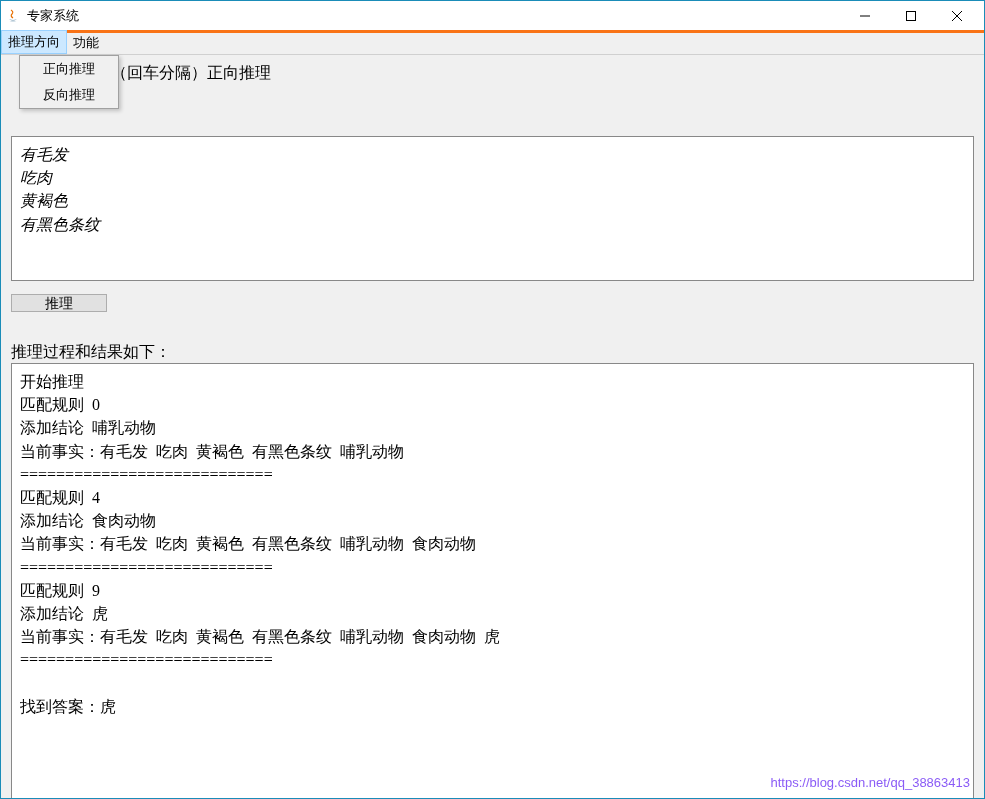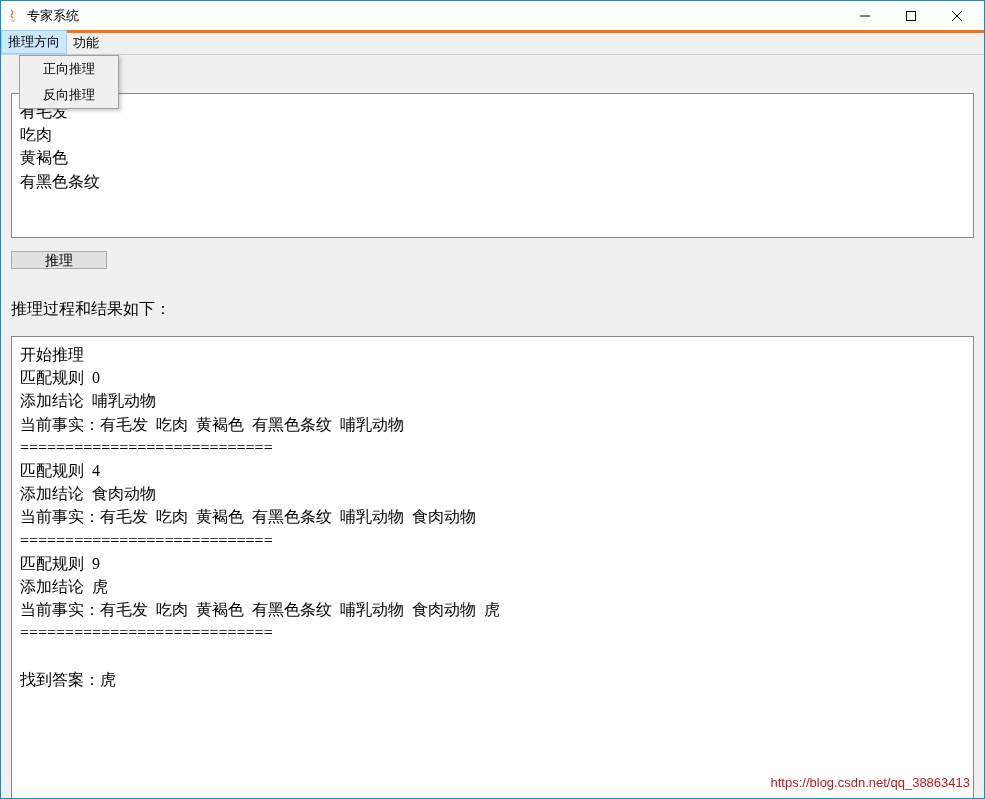--- a/index.html
+++ b/index.html
@@ -103,56 +103,57 @@
     .input-area {
       width: 100%;
       height: 145px;
       background: #fff;
       border: 1px solid #888;
       padding: 6px 8px;
       font-size: 16px;
       font-family: SimSun, serif;
       line-height: 1.45;
       resize: none;
-      margin-top: 30px;
+      margin-top: 48px;
+      font-style: italic;
     }
     .reason-btn {
       width: 96px;
       height: 18px;
       background: #e1e1e1;
       border: 1px solid #adadad;
       font-size: 14px;
       font-family: inherit;
       margin-top: 10px;
       cursor: pointer;
     }
     .result-label {
       font-size: 16px;
       font-family: SimSun, serif;
       margin-top: 30px;
-      margin-bottom: 16px;
+      margin-bottom: 0;
     }
     .result-area {
       width: 100%;
       height: 516px;
       background: #fff;
       border: 1px solid #888;
       padding: 6px 8px;
       font-size: 16px;
       font-family: SimSun, serif;
       line-height: 1.45;
       white-space: pre-wrap;
       overflow: auto;
     }
     .watermark {
       position: absolute;
       bottom: 8px;
       right: 14px;
       font-size: 13px;
-      color: #b91c1c;
+      color: #8b5cf6;
       font-family: Arial, sans-serif;
       pointer-events: none;
     }
   </style>
 </head>
 <body>
 
 <div class="titlebar">
   <span class="app-icon">
     <svg width="16" height="16" viewBox="0 0 16 16">
@@ -185,20 +186,21 @@
 <div class="menubar">
   <div class="menu-item active">推理方向</div>
   <div class="menu-item">功能</div>
   <div class="dropdown">
     <div class="dropdown-item">正向推理</div>
     <div class="dropdown-item">反向推理</div>
   </div>
 </div>
 
 <div class="content">
+  <div class="input-label">（回车分隔）正向推理</div>
   <textarea class="input-area" style="">有毛发
 吃肉
 黄褐色
 有黑色条纹</textarea>
   <button class="reason-btn">推理</button>
   <div class="result-label">推理过程和结果如下：</div>
   <div class="result-area">开始推理
 匹配规则  0
 添加结论  哺乳动物
 当前事实：有毛发  吃肉  黄褐色  有黑色条纹  哺乳动物  

